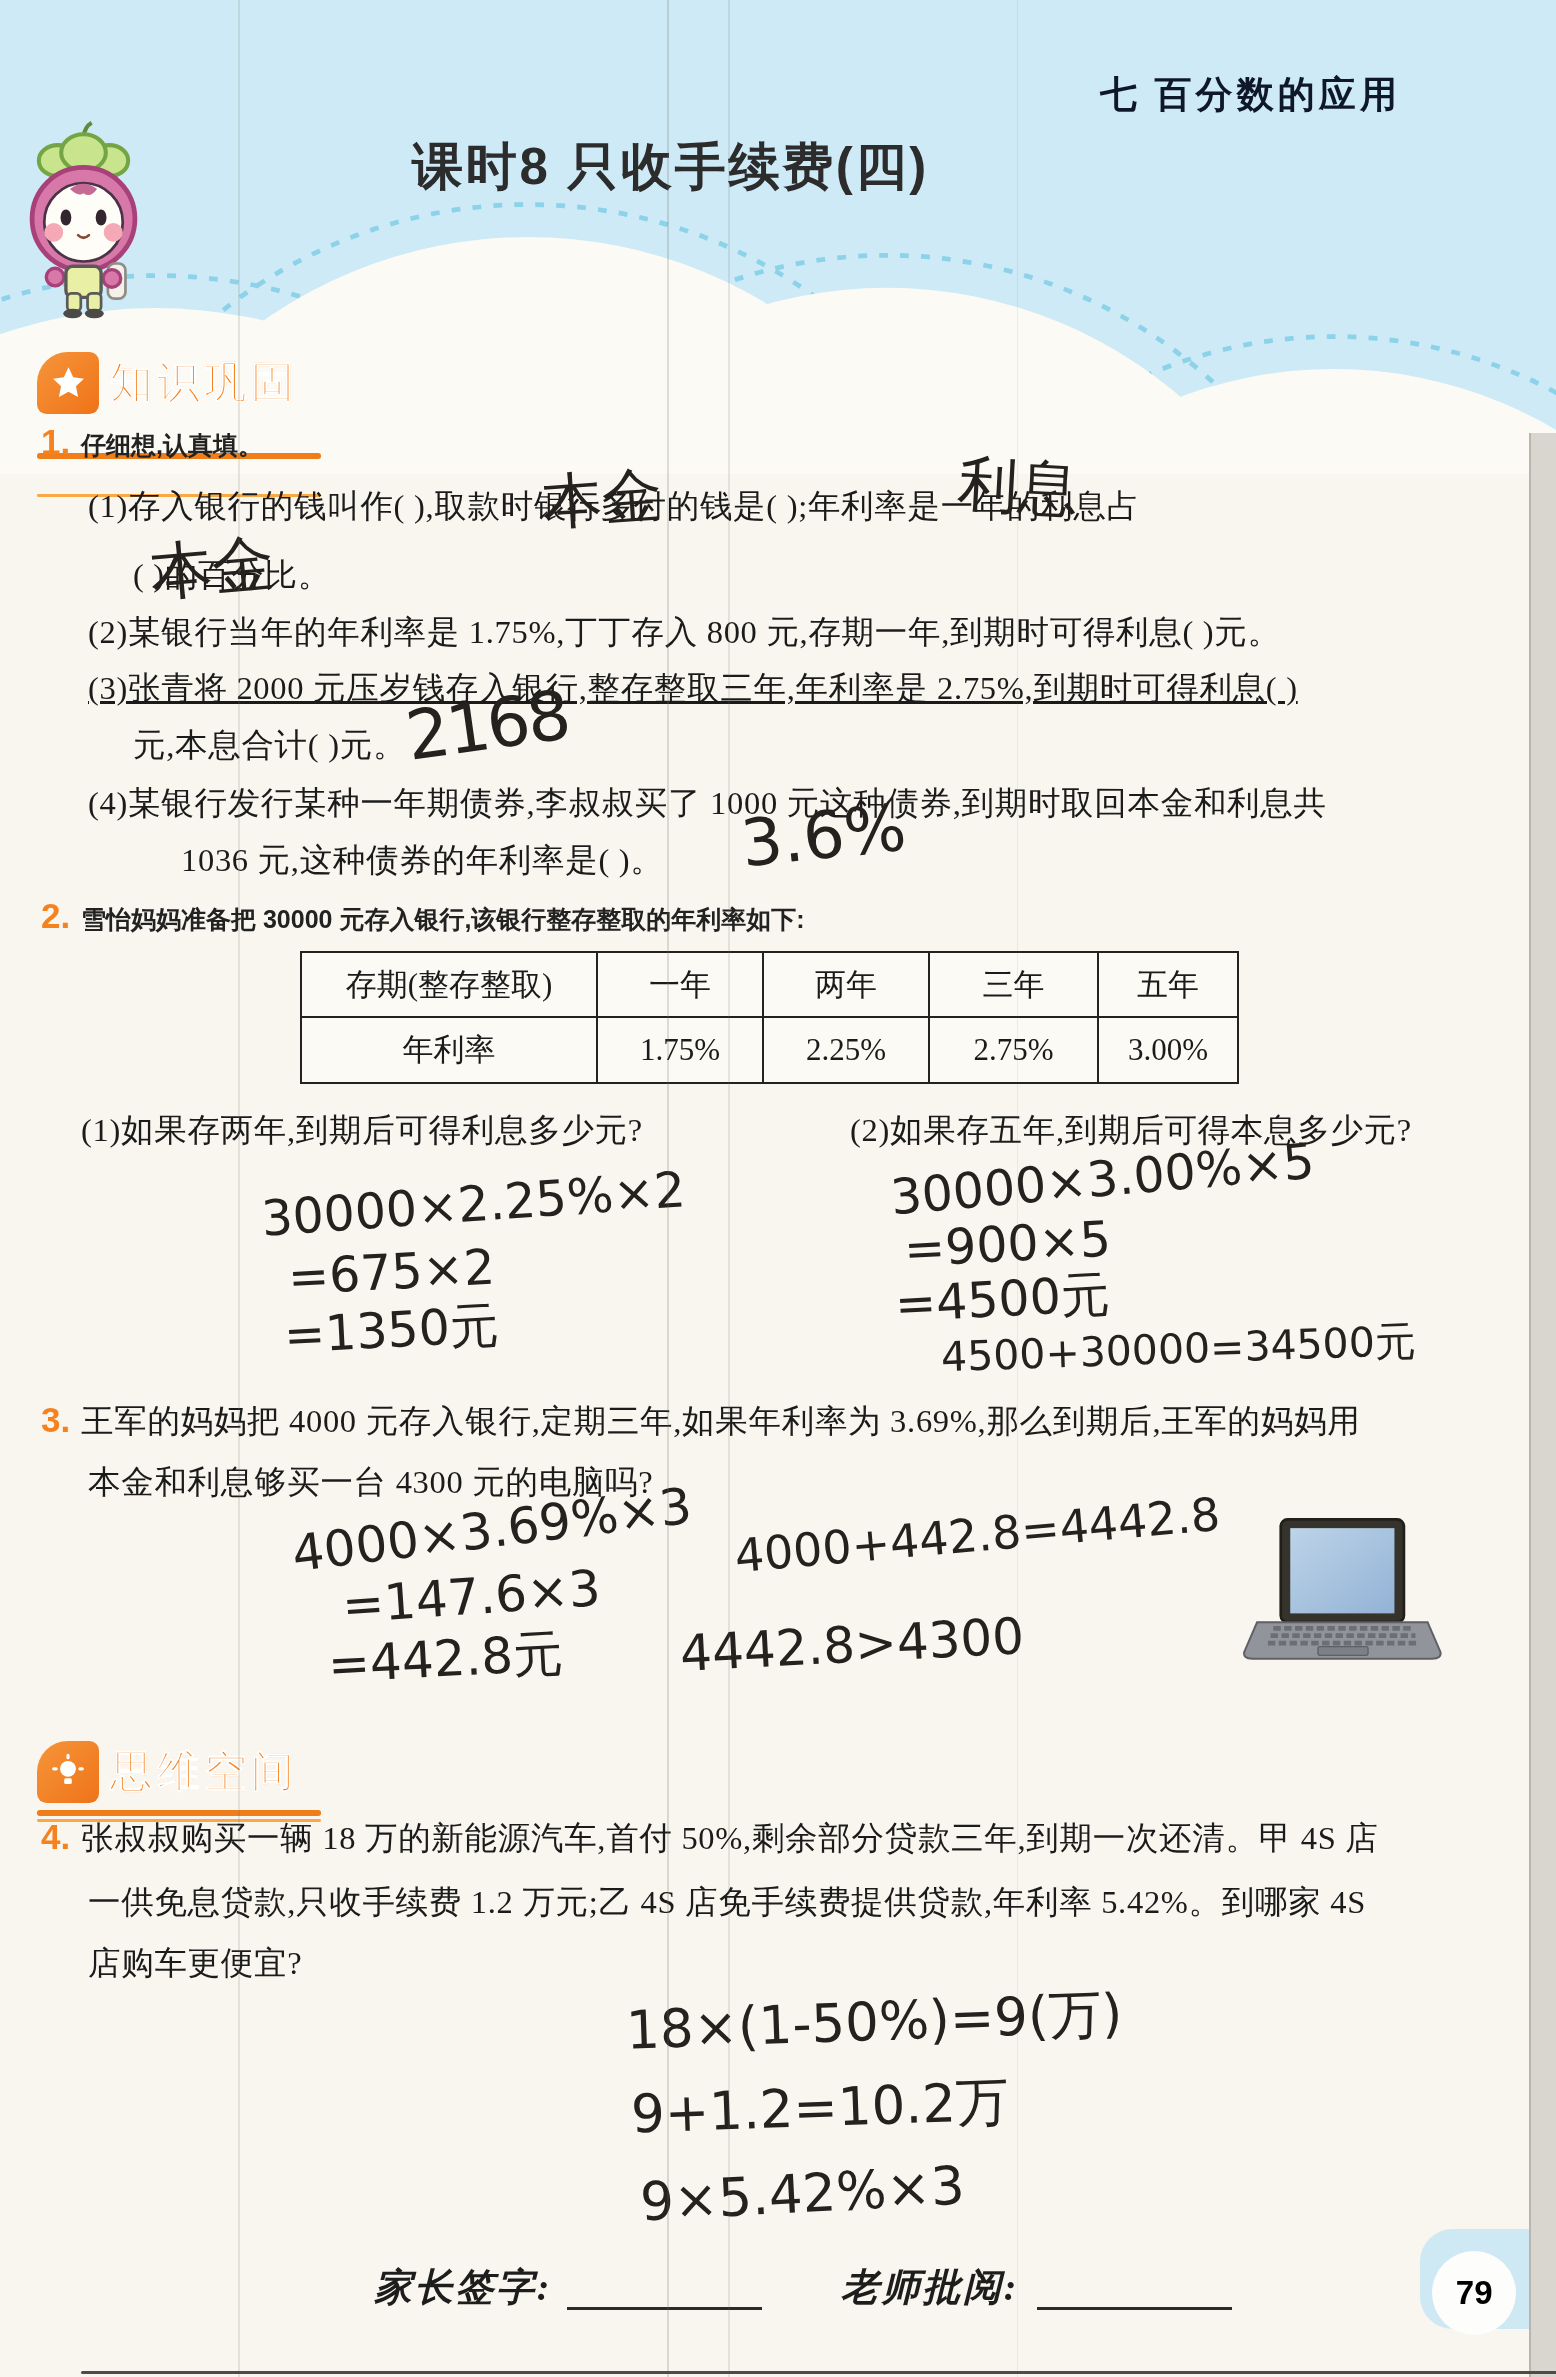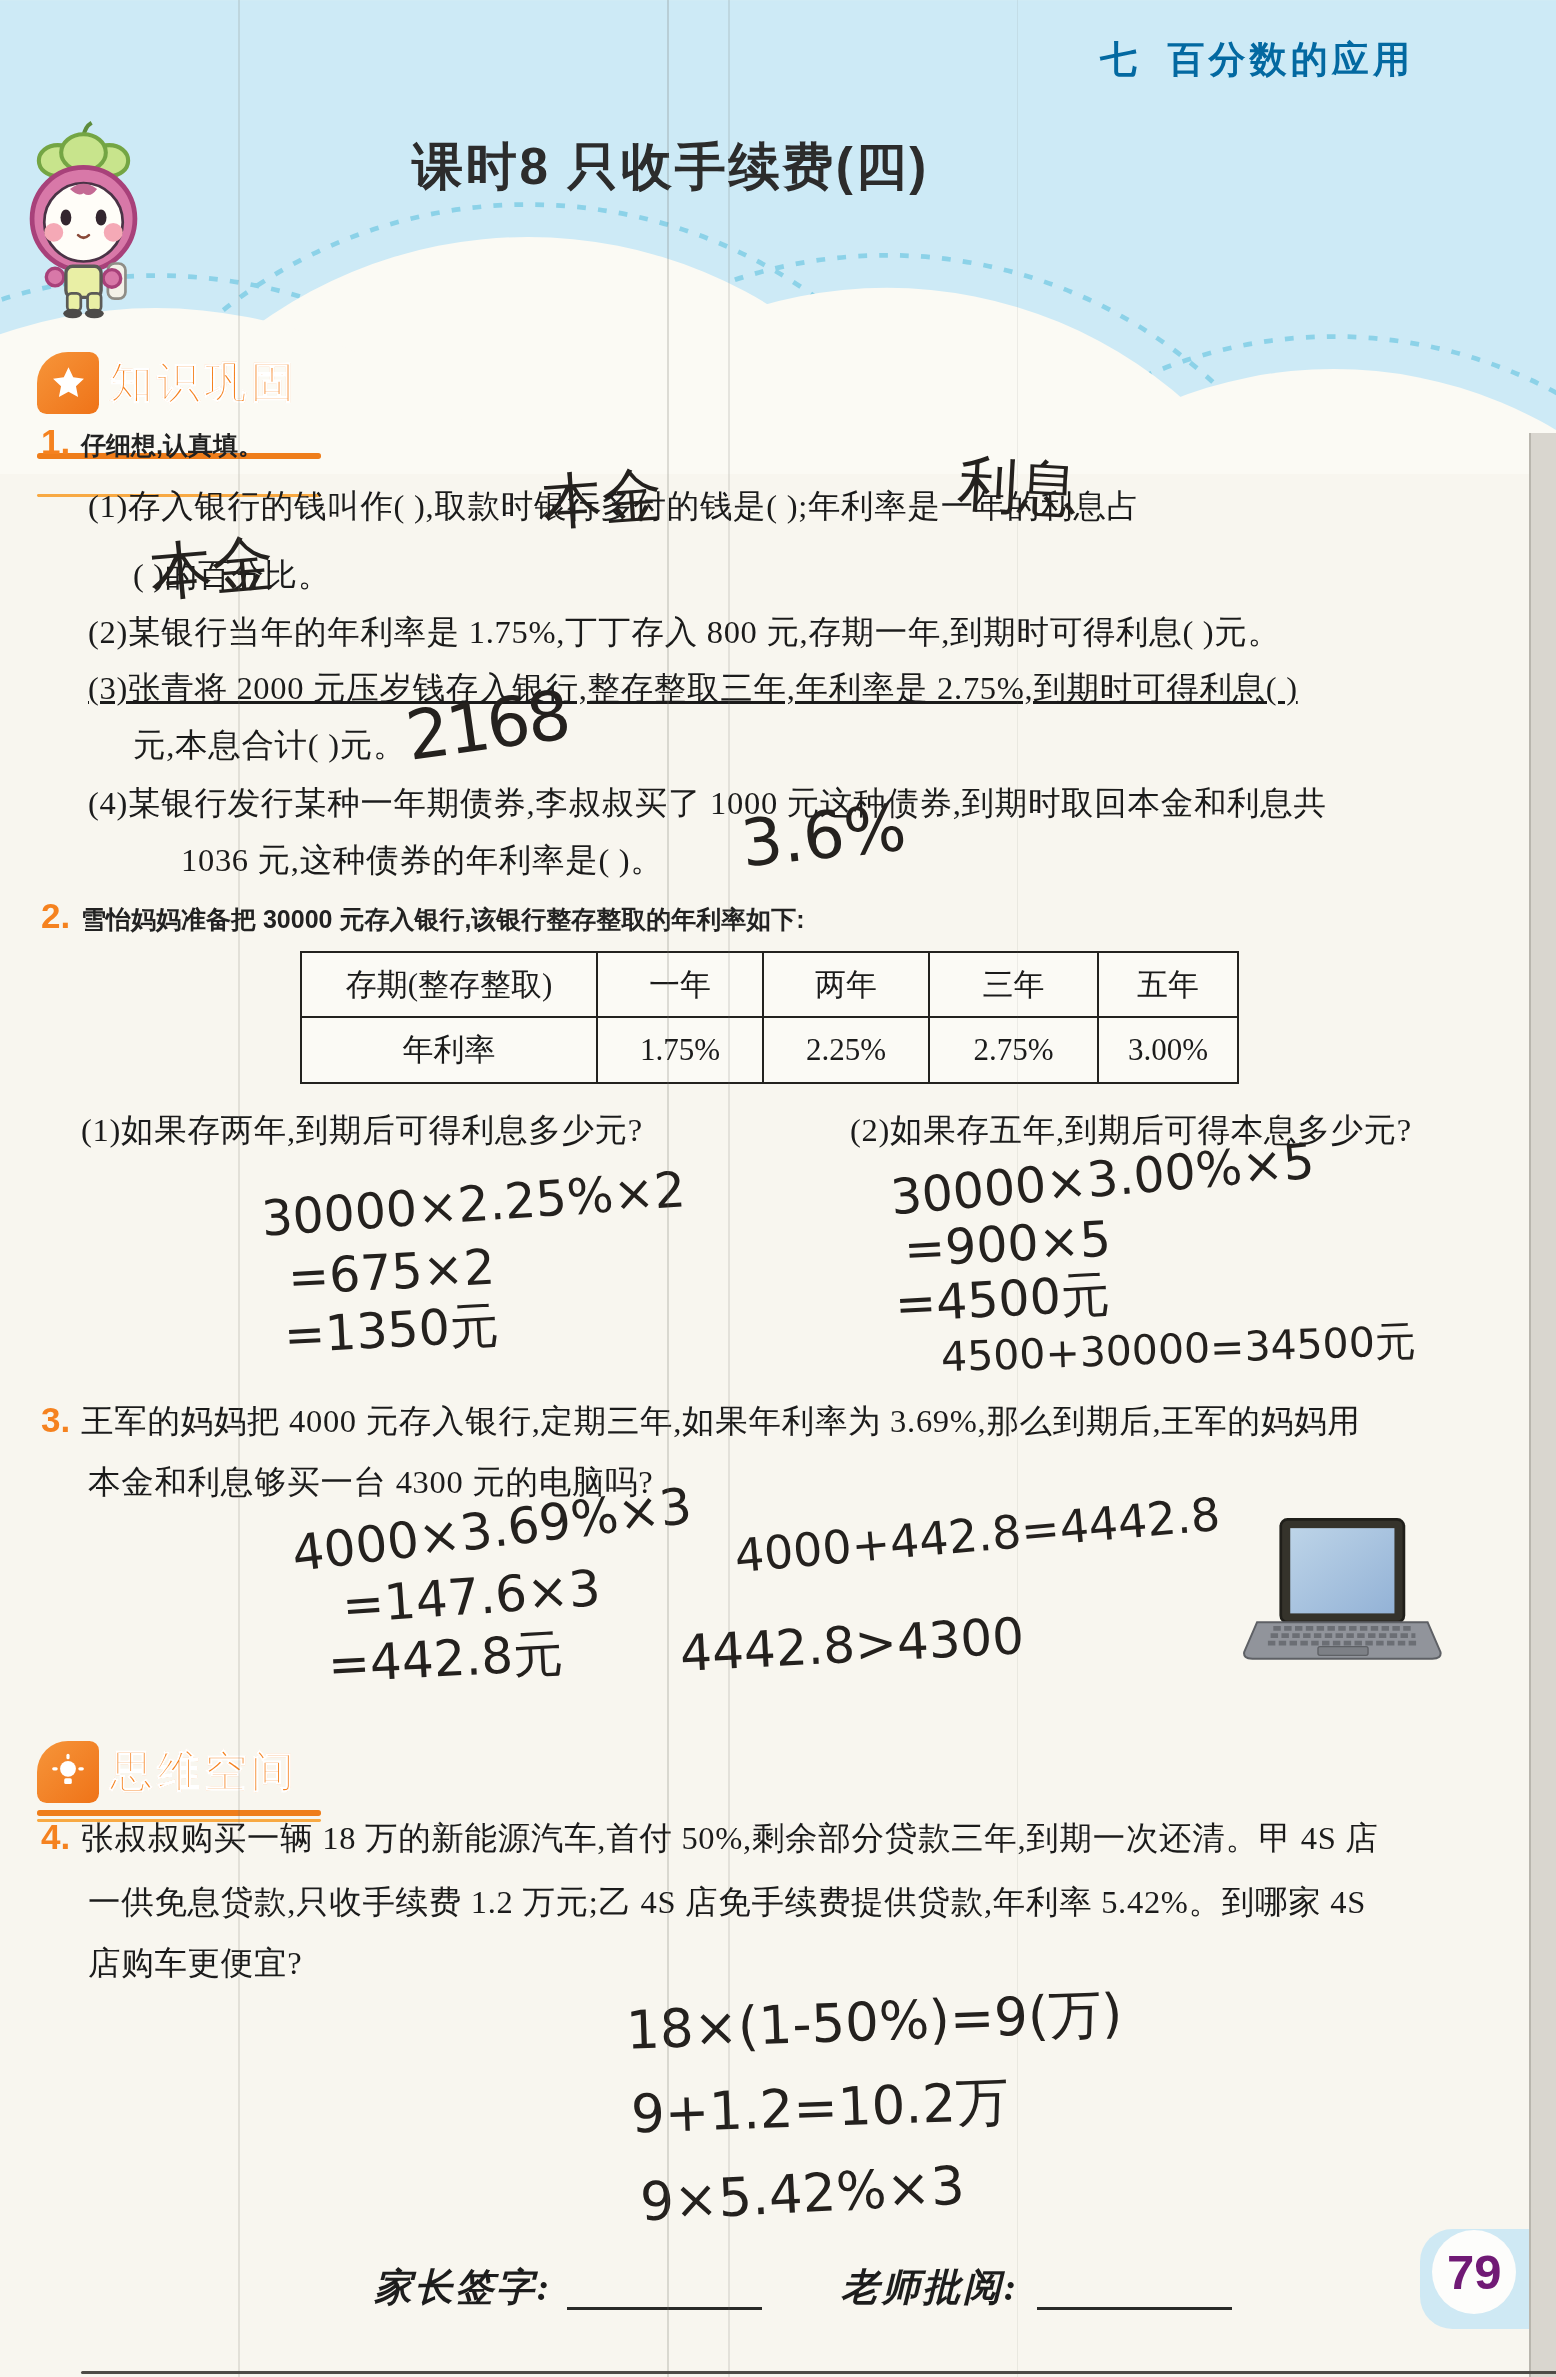--- a/index.html
+++ b/index.html
@@ -4,41 +4,41 @@
 <style>
   html,body{margin:0;padding:0;background:#e8e6e0;}
   .page{position:relative;width:1557px;height:2377px;background:#f8f6ef;overflow:hidden;
         font-family:"Liberation Serif",serif;color:#1c1c1c;}
   .abs{position:absolute;white-space:nowrap;}
   .serifline{font-family:"Liberation Serif",serif;font-size:32.5px;color:#1b1b1b;letter-spacing:0.7px;}
   .boldline{font-family:"Liberation Sans",sans-serif;font-weight:700;font-size:25px;color:#222;}
   .qnum{font-family:"Liberation Sans",sans-serif;font-weight:700;font-size:35px;color:#f5821f;margin-right:10.8px;}
   .qrow{display:flex;align-items:baseline;}
   .hw{font-family:"DejaVu Sans",sans-serif;color:#24211e;line-height:1.05;}
-  .unit-header{font-family:Liberation Mono, monospace;font-weight:700;font-size:37px;color:#0369a1;letter-spacing:4.1px;}
+  .unit-header{font-family:Liberation Serif, serif;font-weight:700;font-size:37px;color:#0f172a;letter-spacing:4.1px;margin-top:35px;}
   .lesson-title{font-family:"Liberation Sans",sans-serif;font-weight:700;font-size:51px;color:#2c2c2c;letter-spacing:2.7px;}
   .badge{display:flex;flex-direction:column;}
   .badge-row{display:flex;align-items:center;}
   .badge-icon{width:62px;height:62px;border-radius:31px 9.5px 9.5px 9.5px;
               background:linear-gradient(135deg,#f6953a,#ef7318);display:flex;align-items:center;justify-content:center;}
   .badge-text{font-family:"Liberation Sans",sans-serif;font-weight:700;font-size:43px;color:#f5821f;
               letter-spacing:4.1px;margin-left:10.8px;-webkit-text-stroke:0.7px #fff;}
   .badge-line1{height:6.1px;background:#ef7d1a;border-radius:2.7px;margin-top:6.8px;}
   .badge-line2{height:2.7px;background:#f8a943;border-radius:1.4px;margin-top:3.4px;}
   table.rates{border-collapse:collapse;table-layout:fixed;background:#fbfaf5;}
   table.rates td{border:2.7px solid #23221f;text-align:center;vertical-align:middle;
                  font-family:"Liberation Serif",serif;font-size:31px;color:#1b1b1b;}
   .footerlbl{font-family:"Liberation Serif",serif;font-weight:700;font-style:italic;font-size:38px;color:#1d1d1d;letter-spacing:2.7px;}
   .sigline{position:absolute;height:3.4px;background:#2a2a28;}
   .crease{position:absolute;top:0;height:100%;pointer-events:none;}
   .pagebadge{position:absolute;left:1420px;top:2229px;width:137px;height:100px;background:#cfe9f4;
              border-radius:32.5px 13.5px 0 32.5px;}
-  .pagebadge .circle{position:absolute;left:12.2px;top:1px;width:84px;height:84px;border-radius:50%;background:#fdfdfb;
+  .pagebadge .circle{position:absolute;left:12.2px;top:22px;width:84px;height:84px;border-radius:50%;background:#fdfdfb;
              display:flex;align-items:center;justify-content:center;
-             font-family:"Liberation Sans",sans-serif;font-weight:700;font-size:49px;color:#701a75;}
+             font-family:"Liberation Sans",sans-serif;font-weight:700;font-size:33px;color:#000000;}
 </style>
 </head>
 <body>
 
 <div class="page">
 
   <svg class="abs" style="left:0;top:0;" width="1557" height="474" viewBox="0 0 2300 700">
     <rect x="0" y="0" width="2300" height="700" fill="#cdeaf6"></rect>
     <g fill="none" stroke="#8cd2e8" stroke-width="7" stroke-dasharray="13 18">
       <circle cx="780" cy="1030" r="728"></circle>

